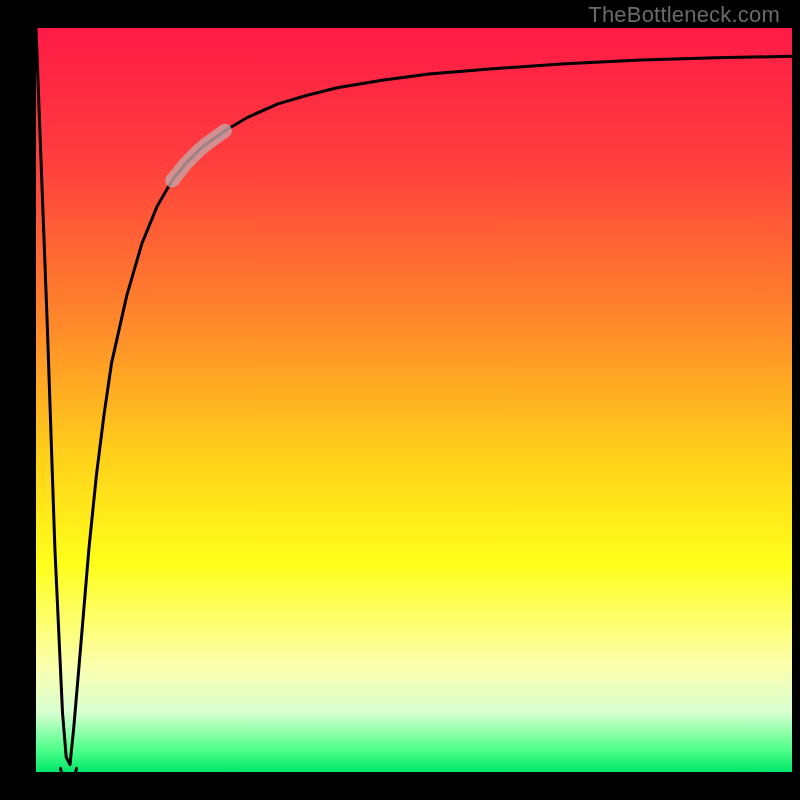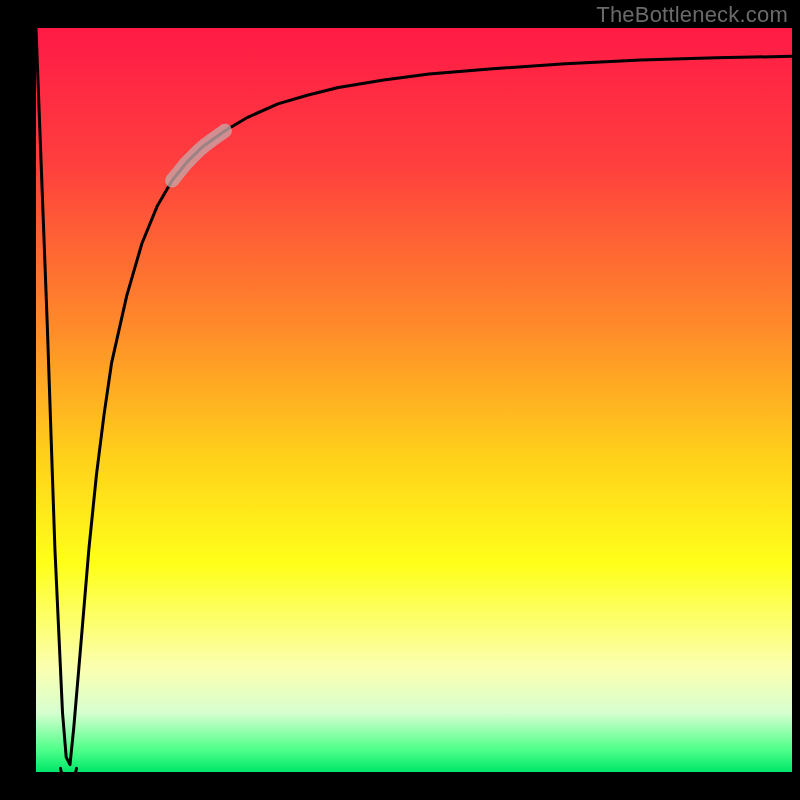--- a/index.html
+++ b/index.html
@@ -12,21 +12,21 @@
   }
   .frame {
     position: relative;
     width: 800px;
     height: 800px;
     background: #000;
   }
   .watermark {
     position: absolute;
     top: 2px;
-    right: 12px;
+    right: 20px;
     color: #6a6a6a;
     font-size: 22px;
     font-weight: 500;
     letter-spacing: 0.2px;
     user-select: none;
   }
   svg {
     position: absolute;
     top: 0;
     left: 0;

